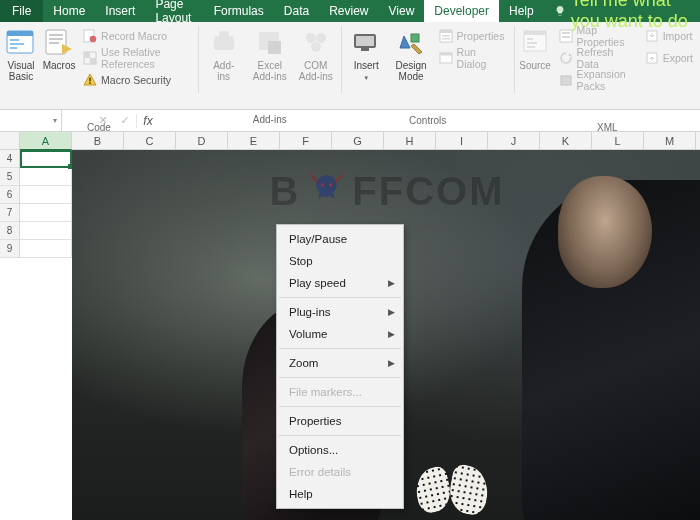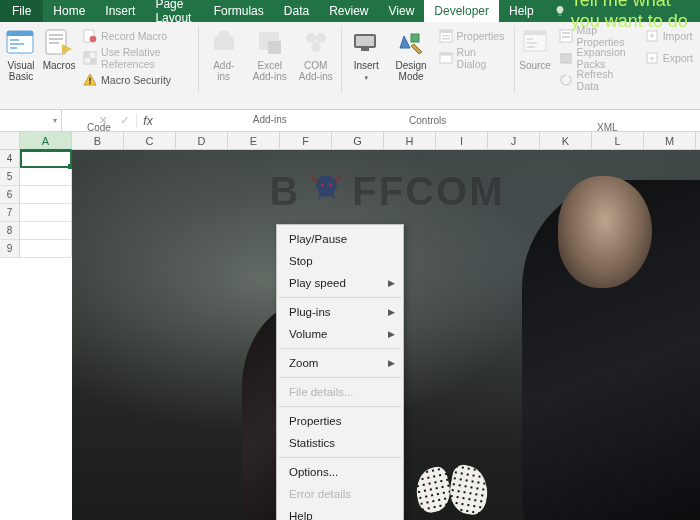--- a/index.html
+++ b/index.html
@@ -293,33 +293,33 @@
                 <rect x="1" y="1" width="12" height="12" fill="#fff" stroke="#cfcfcf"></rect>
                 <rect x="3" y="3" width="8" height="2" fill="#d9d9d9"></rect>
                 <rect x="3" y="7" width="8" height="2" fill="#d9d9d9"></rect>
               </svg>
           </span>
           <span>Map Properties</span>
         </div>
         <div class="btn-small disabled">
           <span class="ico">
             <svg width="14" height="14" viewBox="0 0 14 14">
-                <rect x="2" y="3" width="10" height="9" fill="#d9d9d9" stroke="#c4c4c4"></rect>
-              </svg>
-          </span>
-          <span>Expansion Packs</span>
-        </div>
-        <div class="btn-small disabled">
-          <span class="ico">
-            <svg width="14" height="14" viewBox="0 0 14 14">
                 <path d="M7 2a5 5 0 1 0 4.8 3.6" fill="none" stroke="#cfcfcf" stroke-width="1.5"></path>
                 <polygon points="10,2 13,5 10,5" fill="#cfcfcf"></polygon>
               </svg>
           </span>
           <span>Refresh Data</span>
+        </div>
+        <div class="btn-small disabled">
+          <span class="ico">
+            <svg width="14" height="14" viewBox="0 0 14 14">
+                <rect x="2" y="3" width="10" height="9" fill="#d9d9d9" stroke="#c4c4c4"></rect>
+              </svg>
+          </span>
+          <span>Expansion Packs</span>
         </div>
       </div>
       <div class="btn-stack">
         <div class="btn-small disabled">
           <span class="ico">
             <svg width="14" height="14" viewBox="0 0 14 14">
                 <rect x="2" y="2" width="10" height="10" fill="#fff" stroke="#cfcfcf"></rect>
                 <path d="M7 4v4M5 6l2 2 2-2" stroke="#cfcfcf" fill="none"></path>
               </svg>
           </span>
@@ -512,24 +512,23 @@
       <div class="item">
           <span>Volume</span>
           <span class="sub">▶</span>
         </div>
       <div class="msep"></div>
       <div class="item">
           <span>Zoom</span>
           <span class="sub">▶</span>
         </div>
       <div class="msep"></div>
-      <div class="item disabled">File details...</div>
+      <div class="item disabled">File markers...</div>
       <div class="msep"></div>
       <div class="item">Properties</div>
-      <div class="item">Statistics</div>
       <div class="msep"></div>
       <div class="item">Options...</div>
       <div class="item disabled">Error details</div>
       <div class="item">Help</div>
 
     </div>
   </div>
 </div>
 
 </body></html>

